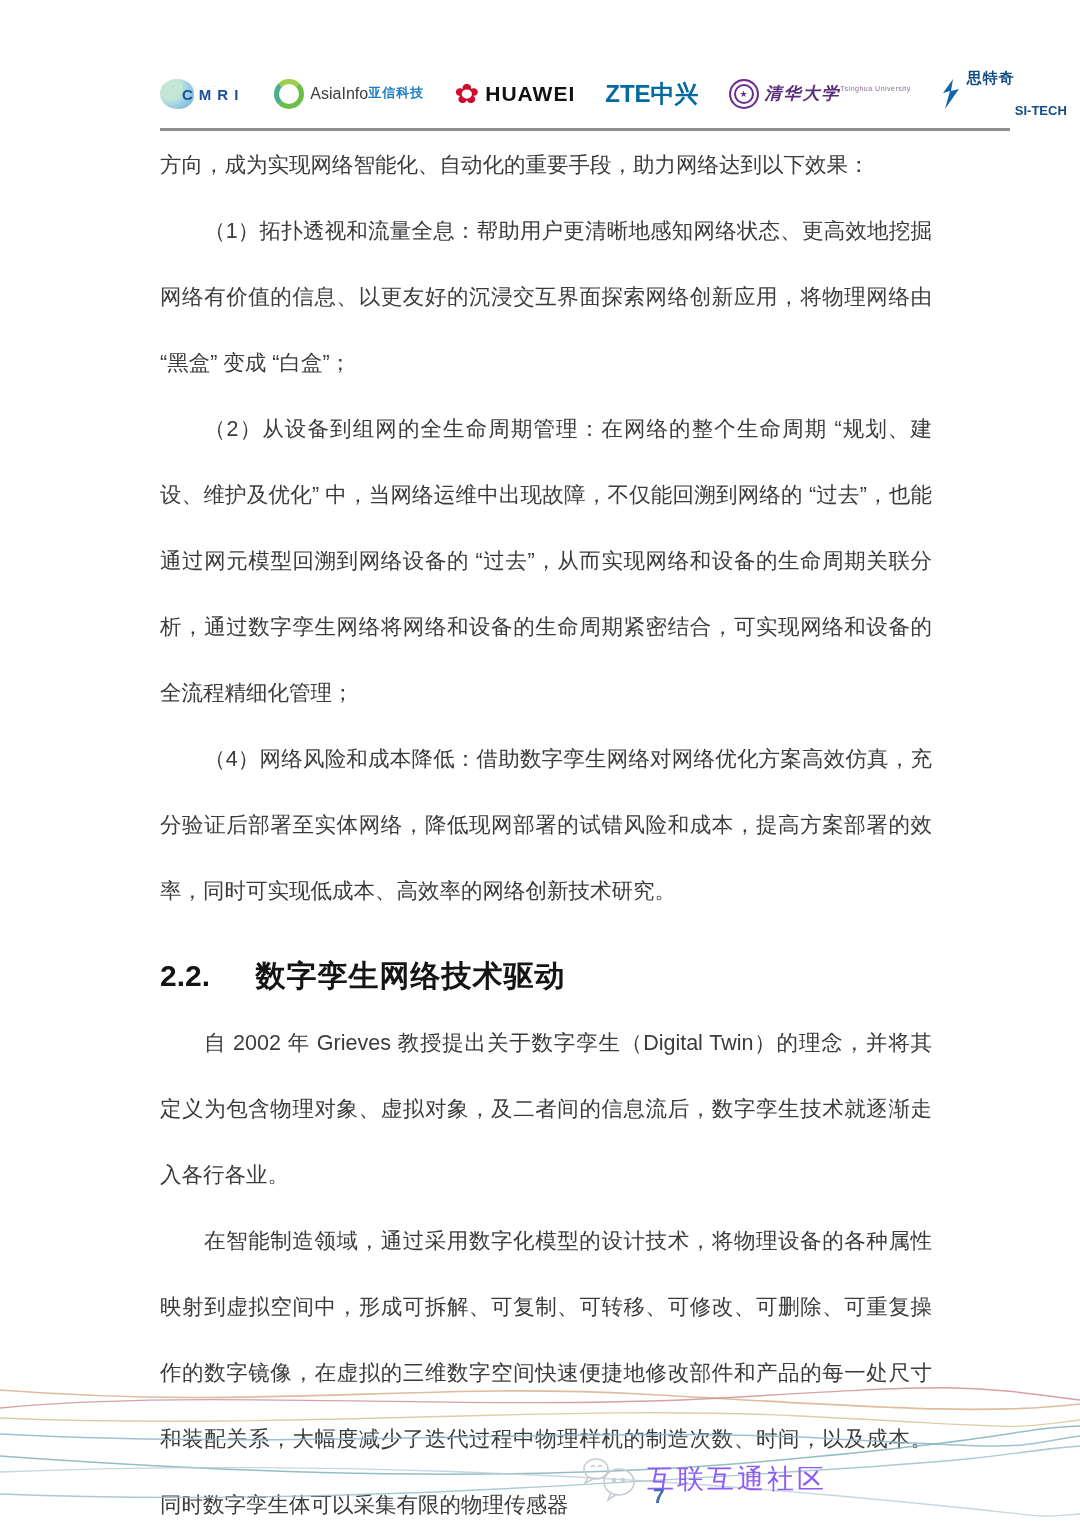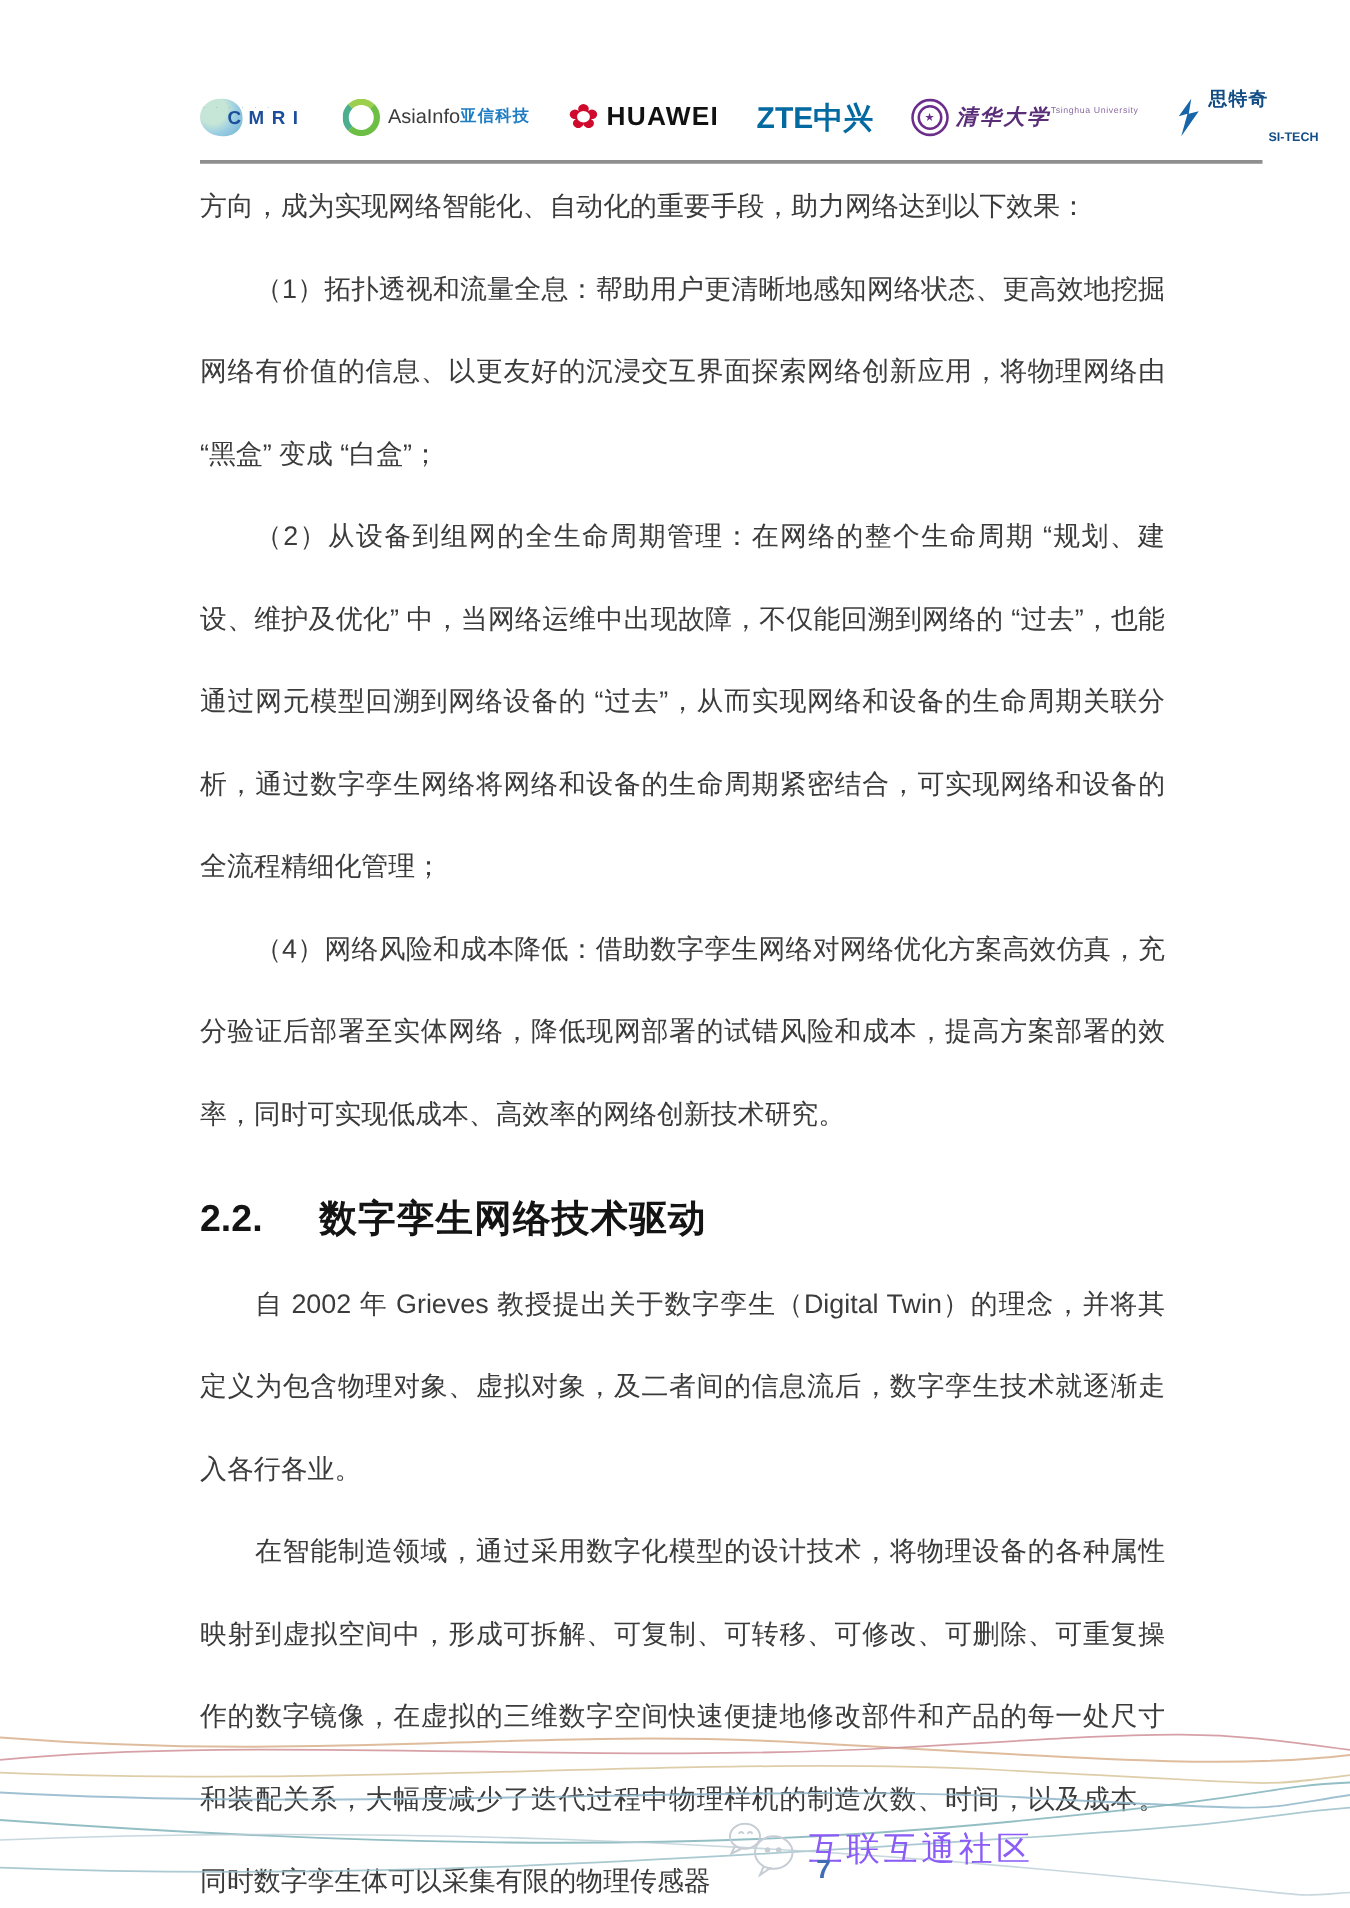--- a/index.html
+++ b/index.html
@@ -47,21 +47,21 @@
     box-shadow: inset 0 0 0 3px #fff, inset 0 0 0 5px #6b2d8b;
     display: flex; align-items: center; justify-content: center;
     color: #6b2d8b; font-size: 9px;
   }
   .tsinghua-cn { font-family: "Liberation Serif", "DejaVu Serif", serif; font-style: italic; font-size: 17px; color: #5a2d79; font-weight: 700; letter-spacing: 2px; }
   .tsinghua-en { font-size: 7px; color: #8a6aa0; letter-spacing: .5px; }
 
   .sitech-bolt { width: 20px; height: 30px; position: relative; }
   .sitech-bolt svg { display: block; }
   .sitech-cn { font-size: 15px; color: #124d86; font-weight: 700; letter-spacing: 1px; }
-  .sitech-en { font-size: 10px; color: #124d86; font-weight: 700; margin-top: 34px; }
+  .sitech-en { font-size: 13px; color: #124d86; font-weight: 700; margin-top: 34px; }
 
   .header-rule {
     position: absolute; top: 128px; left: 160px; width: 850px; height: 3px;
     background: #8f8f8f;
   }
 
   
   .doc-body {
     position: absolute; top: 132px; left: 160px; width: 772px;
     font-size: 21.5px; line-height: 66px; text-align: justify;

